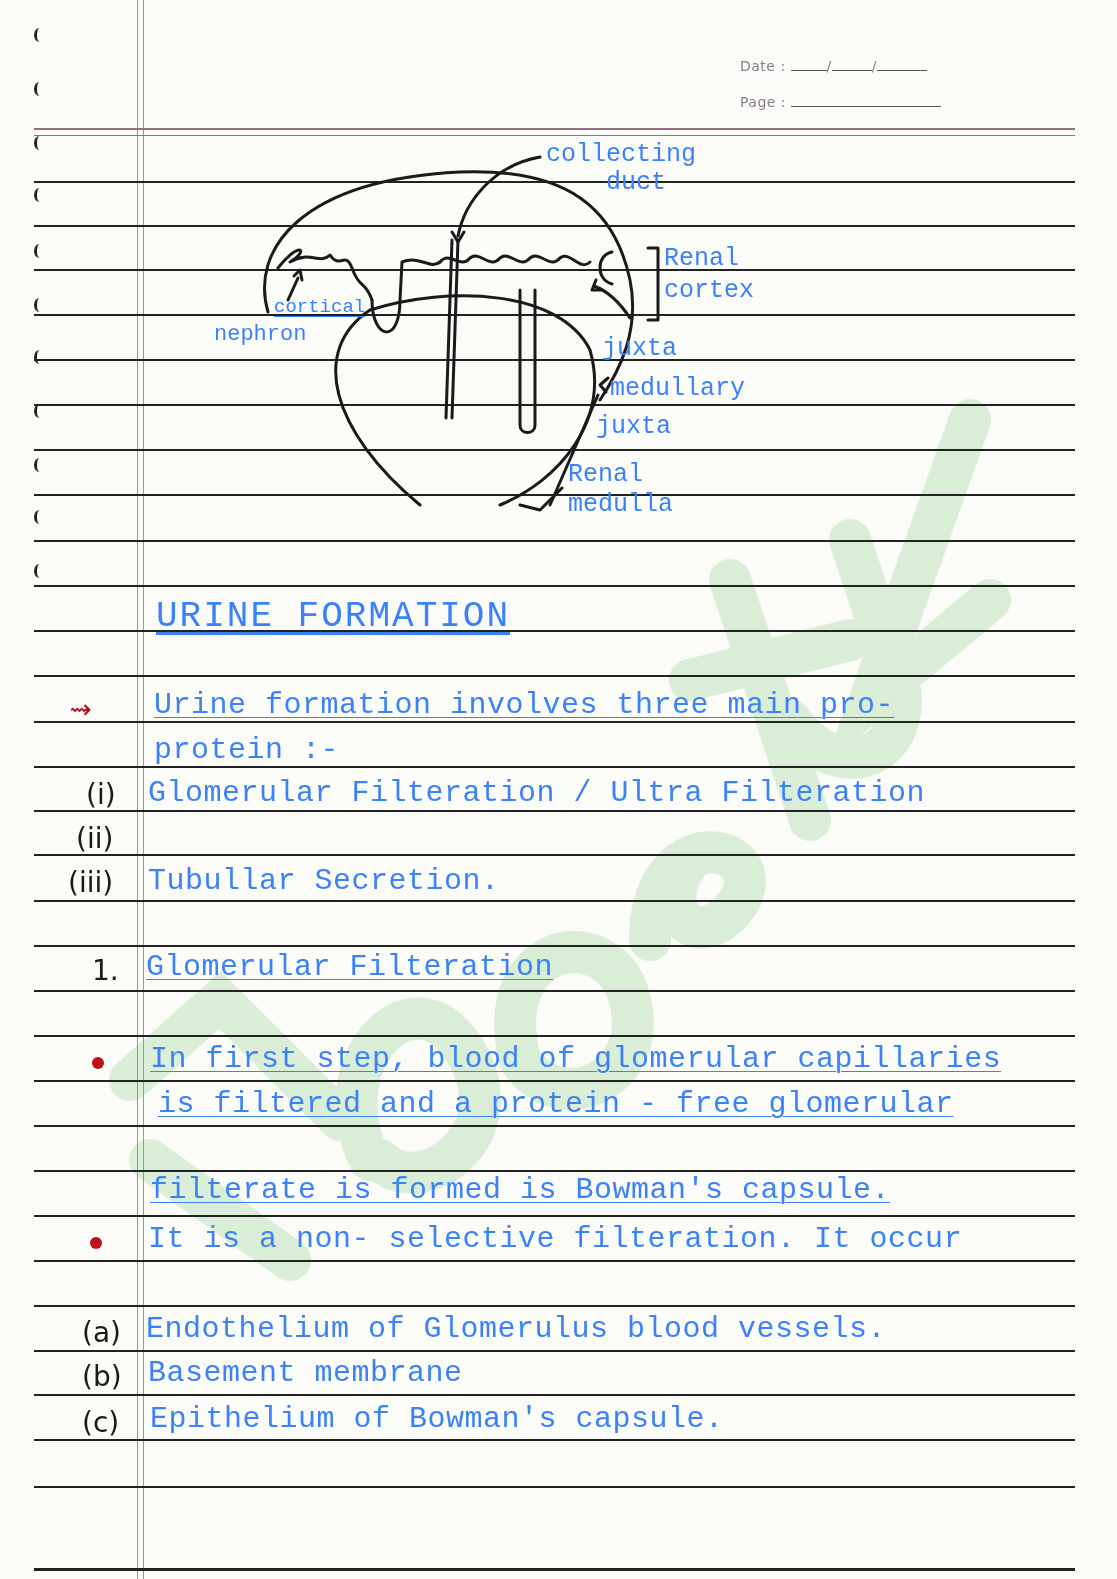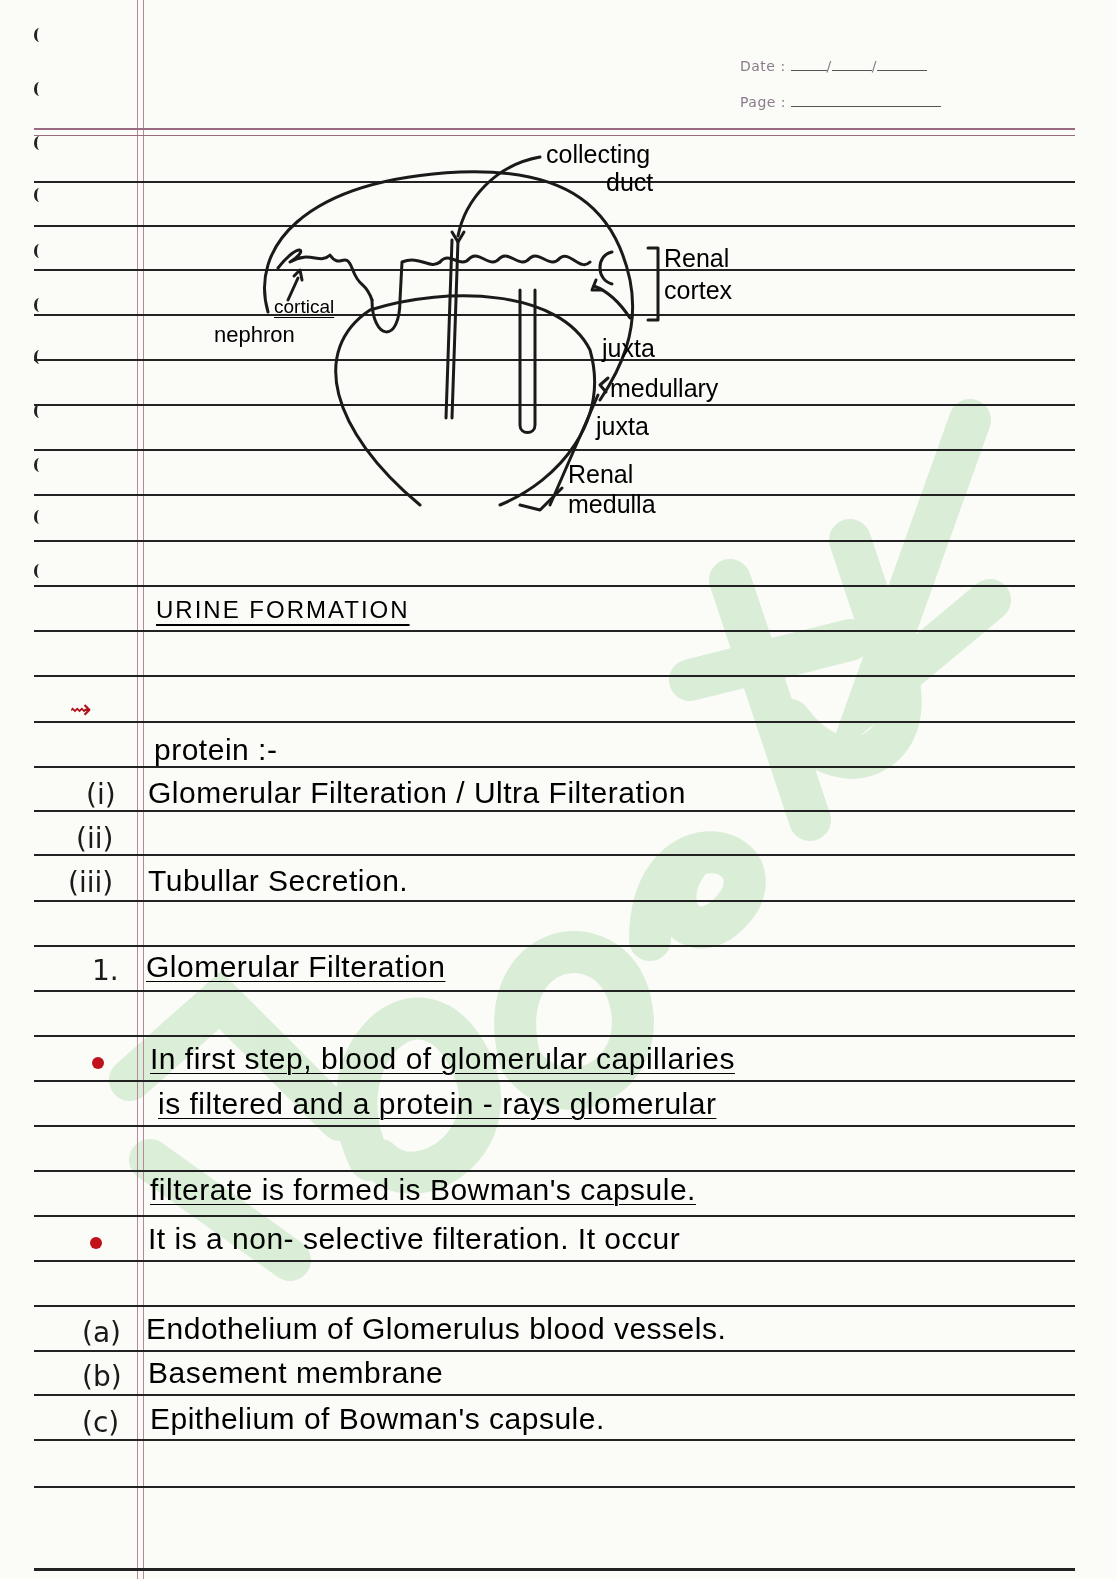--- a/index.html
+++ b/index.html
@@ -16,23 +16,23 @@
   }
   .rule { position: absolute; left: 34px; right: 42px; height: 2px; background: #222; }
   .rule.top { background: #9a6a80; height: 2px; }
   .rule.top2 { background: #9a6a80; height: 1px; }
   .hole {
     position: absolute; left: 34px; width: 8px; height: 14px;
     border-left: 3px solid #222; border-radius: 50%;
   }
   .header-field { position: absolute; left: 740px; font-size: 14px; color: #8a7c8a; letter-spacing: 0.5px; }
   .header-field .blank { display: inline-block; border-bottom: 1px solid #555; height: 12px; vertical-align: baseline; }
-  .hw { position: absolute; font-family: Liberation Sans, sans-serif; font-weight: 300; color: #000000; white-space: nowrap; }
+  .hw { position: absolute; font-family: Liberation Mono, monospace; font-weight: 300; color: #3b82f6; white-space: nowrap; }
   .hw.u { text-decoration: underline; text-decoration-thickness: 1px; text-underline-offset: 4px; }
-  .title { font-size: 24px; letter-spacing: 2px; text-decoration: underline; text-underline-offset: 6px; }
+  .title { font-size: 36px; letter-spacing: 2px; text-decoration: underline; text-underline-offset: 6px; }
   .body-txt { font-size: 30px; letter-spacing: 0.5px; }
   .label-txt { font-size: 25px; }
   .marker { position: absolute; font-size: 28px; color: #1a1a1a; white-space: nowrap; }
   .bullet { position: absolute; width: 12px; height: 12px; border-radius: 50%; background: #c0101a; }
   .arrow-mark { position: absolute; color: #b0101a; font-size: 26px; }
   .watermark {
     position: absolute; left: 90px; top: 300px; width: 1000px; height: 1000px;
     pointer-events: none;
   }
   svg.diagram { position: absolute; left: 0; top: 0; }
@@ -154,34 +154,35 @@
   <div class="hw label-txt" style="left:214px;top:322px;font-size:22px">nephron</div>
   <div class="hw label-txt" style="left:602px;top:334px">juxta</div>
   <div class="hw label-txt" style="left:610px;top:374px">medullary</div>
   <div class="hw label-txt" style="left:596px;top:412px">juxta</div>
   <div class="hw label-txt" style="left:568px;top:460px">Renal</div>
   <div class="hw label-txt" style="left:568px;top:490px">medulla</div>
 
   <div class="hw title" style="left:156px;top:596px">URINE FORMATION</div>
 
   <div class="arrow-mark" style="left:70px;top:694px">⇝</div>
+  <div class="hw body-txt u" style="left:154px;top:688px">Urine formation involves three main pro-</div>
   <div class="hw body-txt" style="left:154px;top:733px">protein :-</div>
 
   <div class="marker" style="left:86px;top:778px">(i)</div>
   <div class="hw body-txt" style="left:148px;top:776px">Glomerular Filteration / Ultra Filteration</div>
   <div class="marker" style="left:76px;top:822px">(ii)</div>
   <div class="marker" style="left:68px;top:866px">(iii)</div>
   <div class="hw body-txt" style="left:148px;top:864px">Tubullar Secretion.</div>
 
   <div class="marker" style="left:92px;top:954px">1.</div>
   <div class="hw body-txt u" style="left:146px;top:950px">Glomerular Filteration</div>
 
   <div class="bullet" style="left:92px;top:1057px"></div>
   <div class="hw body-txt u" style="left:150px;top:1042px">In first step, blood of glomerular capillaries</div>
-  <div class="hw body-txt u" style="left:158px;top:1087px">is filtered and a protein - rays glomerular</div>
+  <div class="hw body-txt u" style="left:158px;top:1087px">is filtered and a protein - free glomerular</div>
   <div class="hw body-txt u" style="left:150px;top:1173px">filterate is formed is Bowman's capsule.</div>
 
   <div class="bullet" style="left:90px;top:1237px"></div>
   <div class="hw body-txt" style="left:148px;top:1222px">It is a non- selective filteration. It occur</div>
 
   <div class="marker" style="left:82px;top:1316px">(a)</div>
   <div class="hw body-txt" style="left:146px;top:1312px">Endothelium of Glomerulus blood vessels.</div>
   <div class="marker" style="left:82px;top:1360px">(b)</div>
   <div class="hw body-txt" style="left:148px;top:1356px">Basement membrane</div>
   <div class="marker" style="left:82px;top:1406px">(c)</div>

